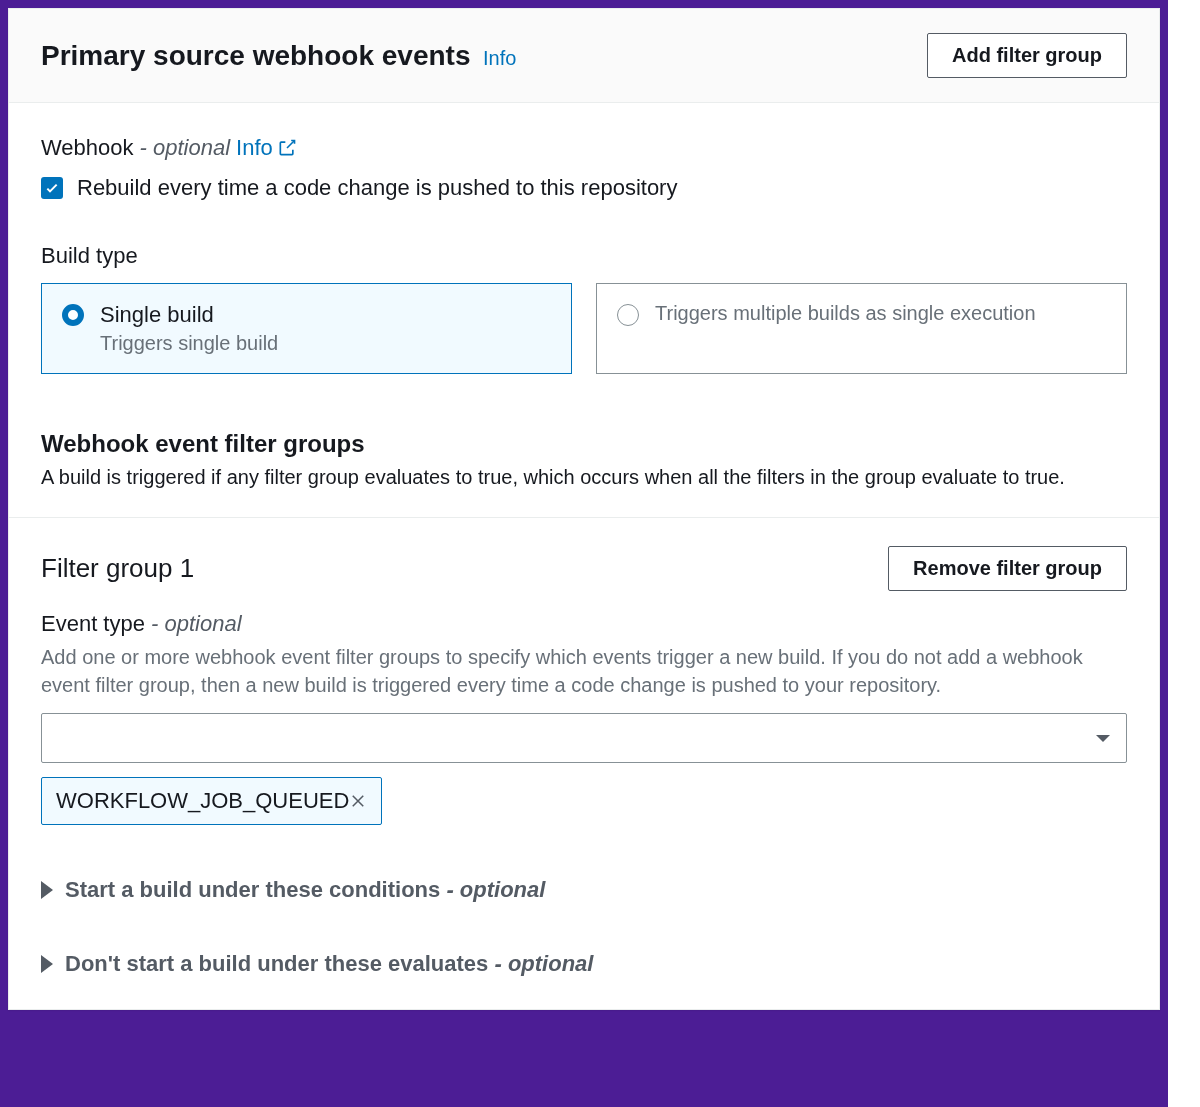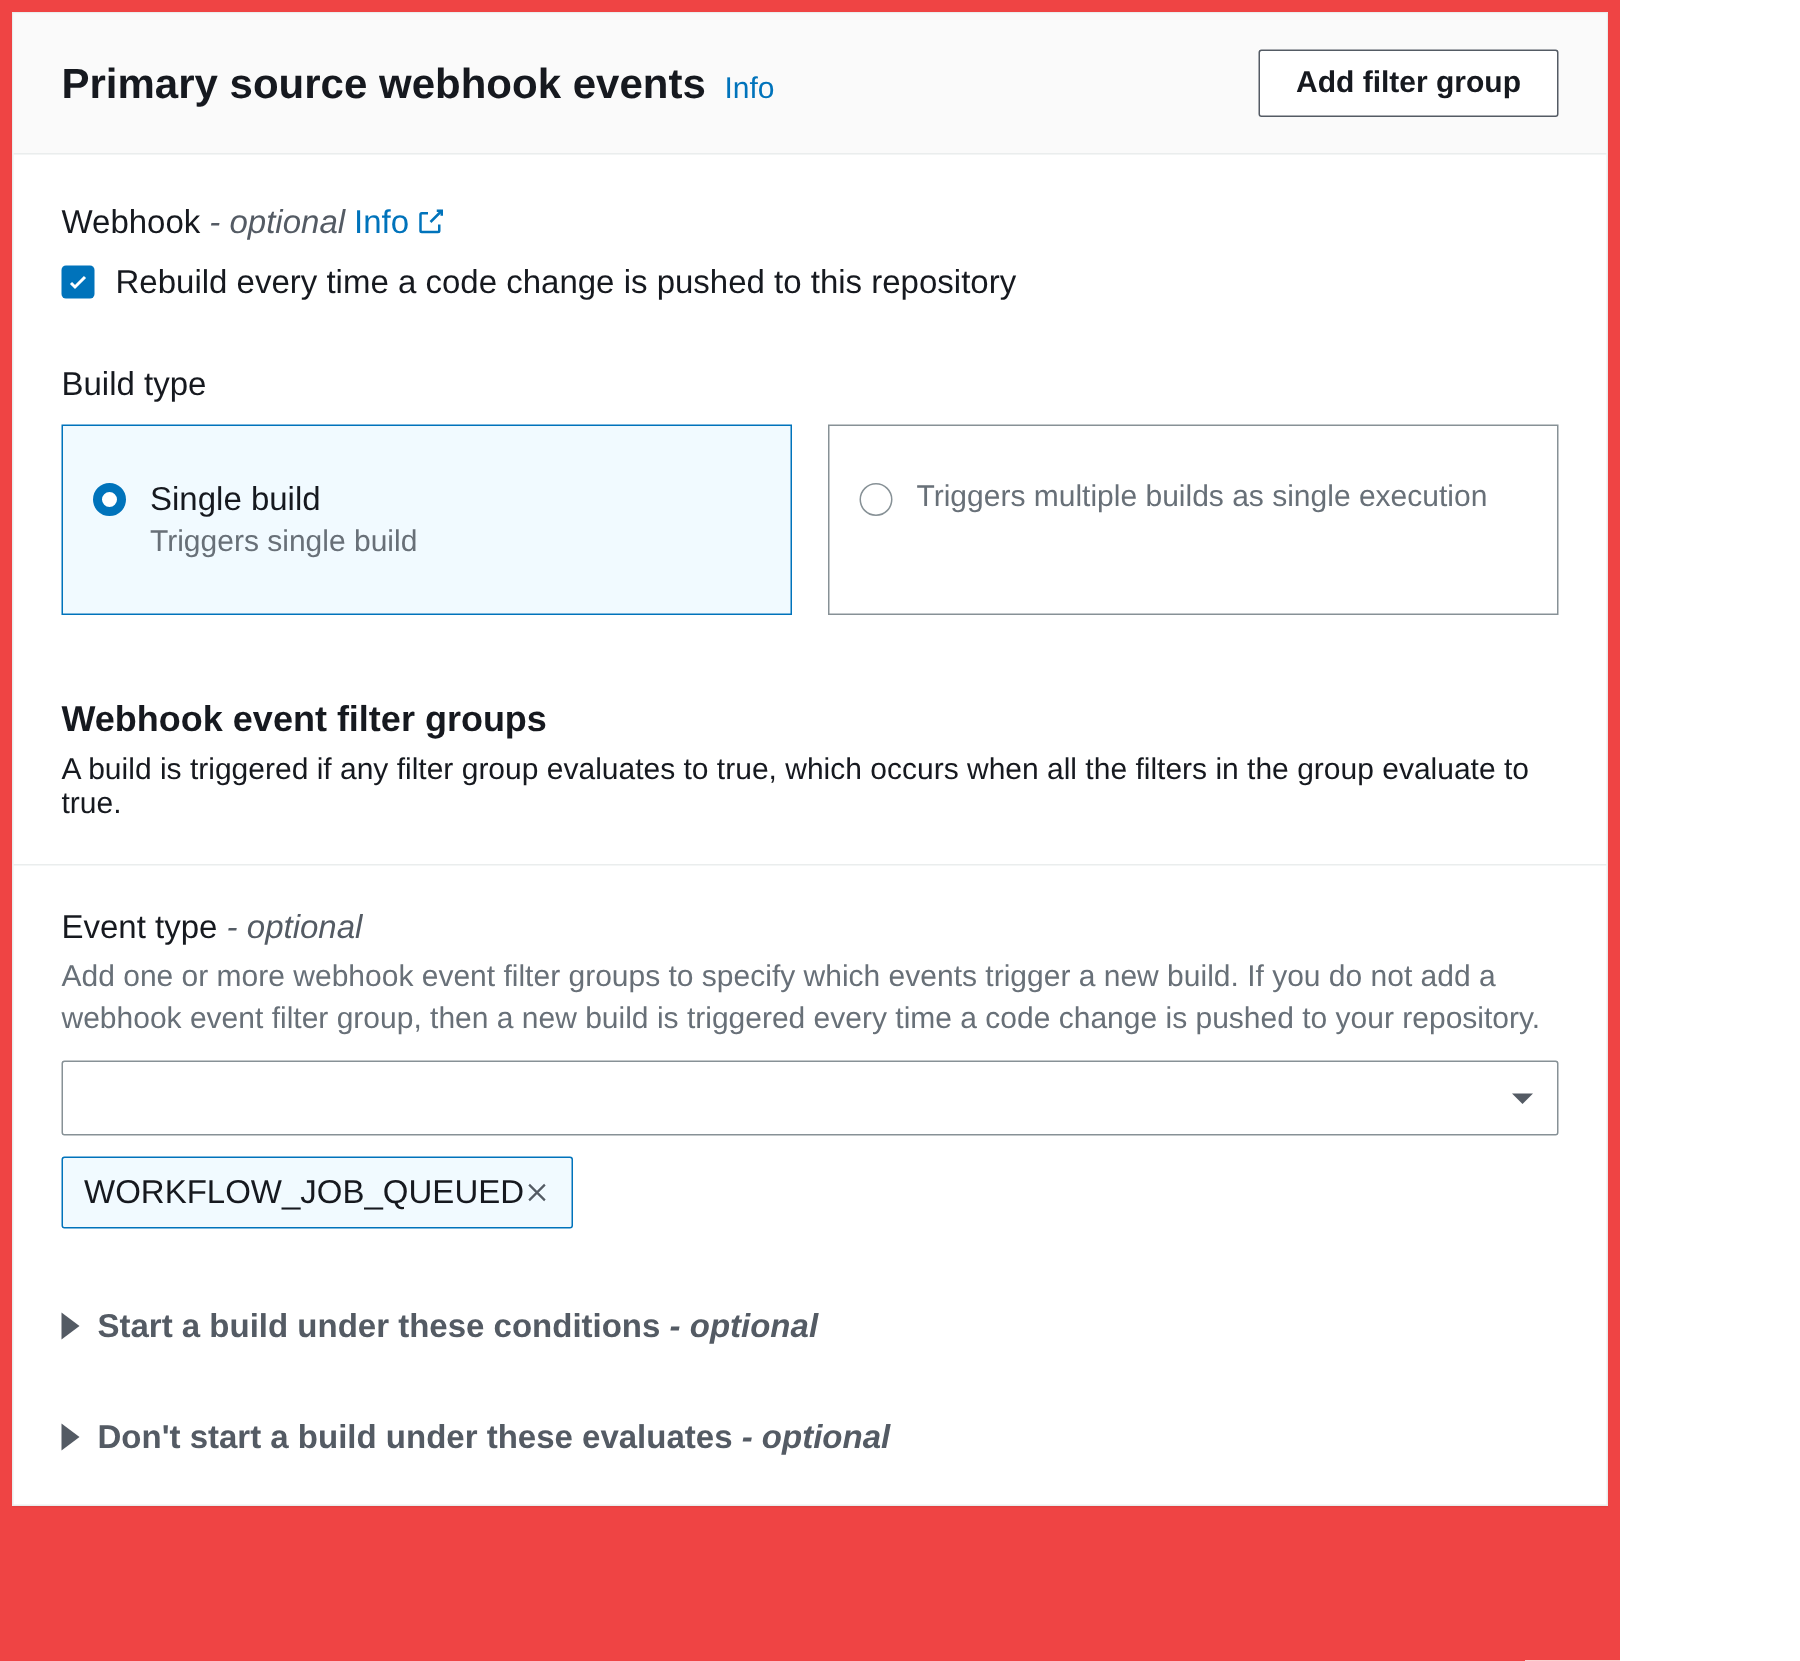--- a/index.html
+++ b/index.html
@@ -6,24 +6,24 @@
     box-sizing: border-box;
   }
   body {
     margin: 0;
     padding: 0;
     font-family: "Amazon Ember", "Helvetica Neue", Arial, sans-serif;
     background: #ffffff;
     color: #16191f;
   }
   .outer {
-    width: 1080px;
+    width: 1168px;
     height: 1107px;
     padding: 8px;
-    background: #ef4444;
+    background: #4c1d95;
   }
   .panel {
     border: 1px solid #eaeded;
     background: #ffffff;
     box-shadow: 0 1px 1px rgba(0,0,0,0.05);
   }
   .panel-header {
     background: #fafafa;
     padding: 24px 32px;
     display: flex;
@@ -121,21 +121,21 @@
     margin-top: 42px;
     margin-bottom: 14px;
   }
   .radio-grid {
     display: flex;
     gap: 24px;
   }
   .radio-card {
     flex: 1;
     border: 1px solid #879196;
-    padding: 36px 20px;
+    padding: 18px 20px;
     display: flex;
     gap: 16px;
     cursor: pointer;
     background: #ffffff;
   }
   .radio-card.selected {
     border: 1px solid #0073bb;
     background: #f1faff;
   }
   .radio-circle {
@@ -324,20 +324,24 @@
             <div class="radio-desc">Triggers multiple builds as single execution</div>
           </div>
         </div>
       </div>
 
       <div class="subsection-title">Webhook event filter groups</div>
       <div class="subsection-desc">A build is triggered if any filter group evaluates to true, which occurs when all the filters in the group evaluate to true.</div>
 
       <hr class="divider">
 
+      <div class="fg-header">
+        <div class="fg-title">Filter group 1</div>
+        <button class="btn">Remove filter group</button>
+      </div>
 
       <div class="et-label">
         <span>Event type</span>
         <span class="optional">- optional</span>
       </div>
       <div class="et-desc">Add one or more webhook event filter groups to specify which events trigger a new build. If you do not add a webhook event filter group, then a new build is triggered every time a code change is pushed to your repository.</div>
 
       <div class="select">
         <div class="caret"></div>
       </div>

